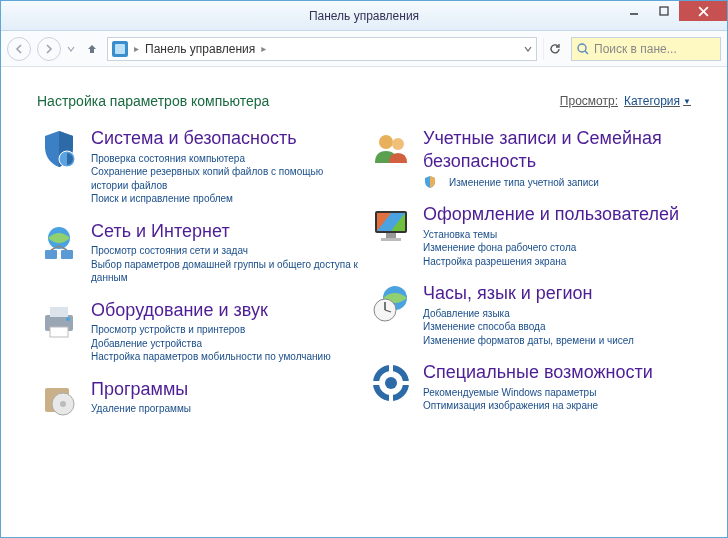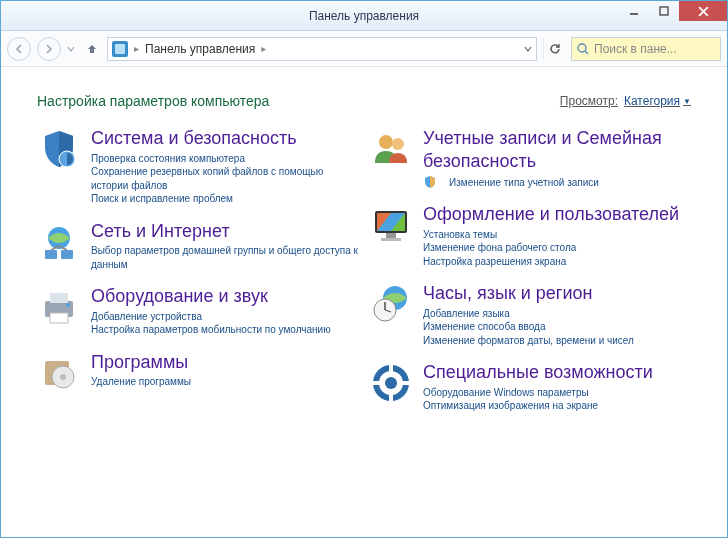--- a/index.html
+++ b/index.html
@@ -208,35 +208,37 @@
               <circle cx="22" cy="18" r="11" fill="#4aa3e0"></circle>
               <path d="M11 18 Q22 8 33 18 Q22 28 11 18" fill="#8fd070"></path>
               <rect x="8" y="30" width="12" height="9" rx="1" fill="#5a9bd5"></rect>
               <rect x="24" y="30" width="12" height="9" rx="1" fill="#5a9bd5"></rect>
               <line x1="14" y1="30" x2="22" y2="26" stroke="#888" stroke-width="1.5"></line>
               <line x1="30" y1="30" x2="22" y2="26" stroke="#888" stroke-width="1.5"></line>
             </svg>
         </div>
         <div class="cat-body">
           <div class="cat-title">Сеть и Интернет</div>
+          <span class="cat-link">Просмотр состояния сети и задач</span>
           <span class="cat-link">Выбор параметров домашней группы и общего доступа к данным</span>
         </div>
       </div>
 
       <div class="cat">
         <div class="cat-icon">
           <svg width="44" height="44" viewBox="0 0 44 44">
               <rect x="8" y="16" width="28" height="16" rx="2" fill="#9aa6b3"></rect>
               <rect x="13" y="8" width="18" height="10" fill="#dde3ea"></rect>
               <rect x="13" y="28" width="18" height="10" fill="#fff" stroke="#bbb"></rect>
               <circle cx="31" cy="20" r="2" fill="#4aa3e0"></circle>
             </svg>
         </div>
         <div class="cat-body">
           <div class="cat-title">Оборудование и звук</div>
+          <span class="cat-link">Просмотр устройств и принтеров</span>
           <span class="cat-link">Добавление устройства</span>
           <span class="cat-link">Настройка параметров мобильности по умолчанию</span>
         </div>
       </div>
 
       <div class="cat">
         <div class="cat-icon">
           <svg width="44" height="44" viewBox="0 0 44 44">
               <rect x="8" y="10" width="24" height="24" rx="2" fill="#c9b088"></rect>
               <circle cx="26" cy="26" r="11" fill="#e8e8e8" stroke="#aaa"></circle>
@@ -318,20 +320,20 @@
               <circle cx="22" cy="22" r="12" fill="#fff"></circle>
               <circle cx="22" cy="22" r="6" fill="#2d6aa8"></circle>
               <rect x="20" y="4" width="4" height="10" fill="#fff"></rect>
               <rect x="20" y="30" width="4" height="10" fill="#fff"></rect>
               <rect x="4" y="20" width="10" height="4" fill="#fff"></rect>
               <rect x="30" y="20" width="10" height="4" fill="#fff"></rect>
             </svg>
         </div>
         <div class="cat-body">
           <div class="cat-title">Специальные возможности</div>
-          <span class="cat-link">Оборудование Windows параметры</span>
+          <span class="cat-link">Рекомендуемые Windows параметры</span>
           <span class="cat-link">Оптимизация изображения на экране</span>
         </div>
       </div>
 
     </div>
   </div>
 </div>
 
 </body></html>

